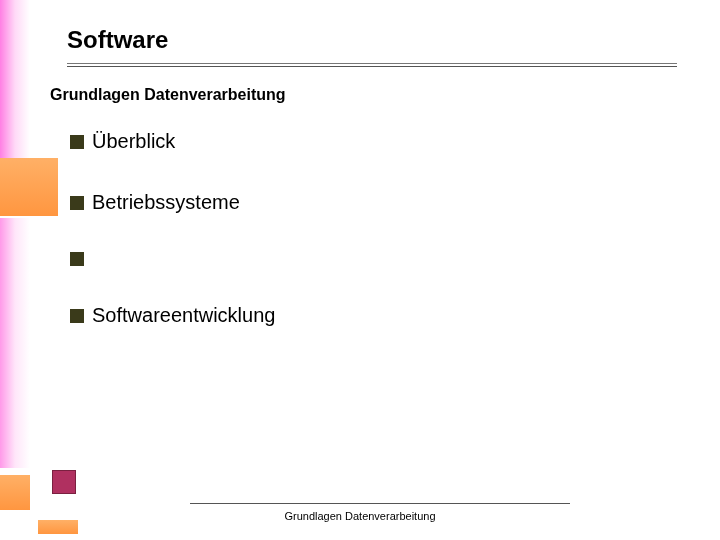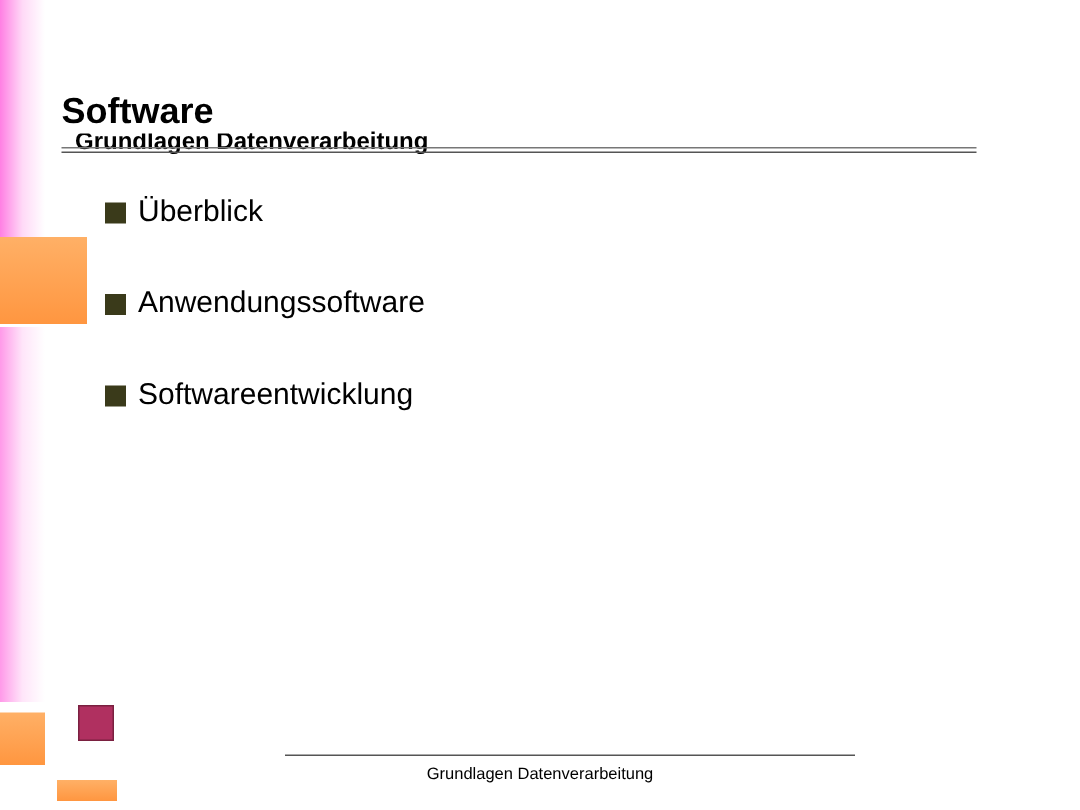--- a/index.html
+++ b/index.html
@@ -55,24 +55,23 @@
       position: absolute;
       left: 52px;
       top: 470px;
       width: 24px;
       height: 24px;
       background: #b03060;
       border: 1px solid #7a2040;
     }
     .header-area {
       position: absolute;
-      left: 41px;
+      left: 67px;
       top: 26px;
       right: 40px;
-      margin-top: 35px;
     }
     .title {
       font-size: 24px;
       font-weight: bold;
       color: #000;
       display: inline-block;
       background: #fff;
       padding-right: 10px;
       position: relative;
       z-index: 2;
@@ -160,21 +159,24 @@
 
 <div class="subtitle">Grundlagen Datenverarbeitung</div>
 
 <div class="bullets">
   <div class="bullet-item">
     <div class="bullet-square"></div>
     <div class="bullet-text">Überblick</div>
   </div>
   <div class="bullet-item">
     <div class="bullet-square"></div>
-    <div class="bullet-text">Anwendungssoftware</div>
+    <div class="bullet-text">Betriebssysteme</div>
+  </div>
+  <div class="bullet-item">
+    <div class="bullet-square"></div>
   </div>
   <div class="bullet-item">
     <div class="bullet-square"></div>
     <div class="bullet-text">Softwareentwicklung</div>
   </div>
 </div>
 
 <div class="footer-line"></div>
 <div class="footer-text">Grundlagen Datenverarbeitung</div>
 

